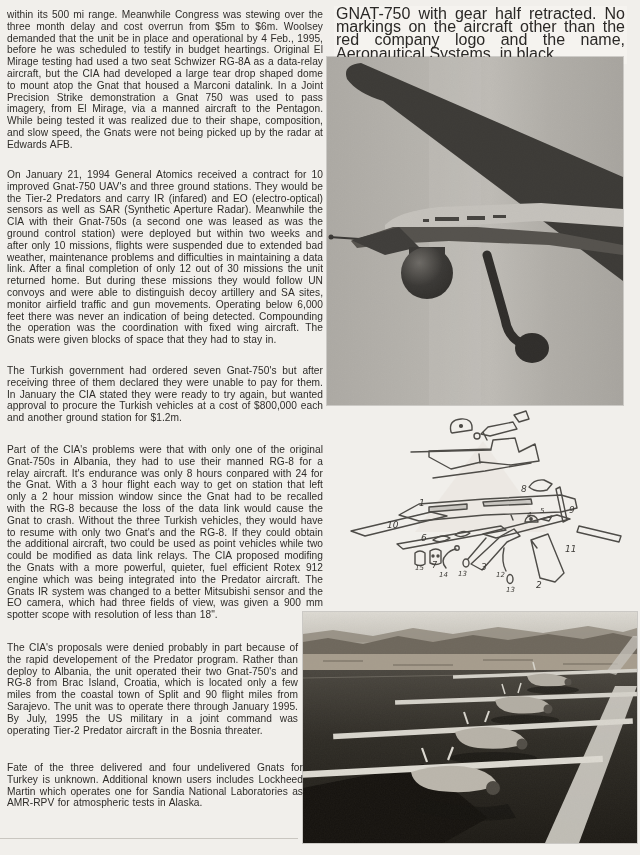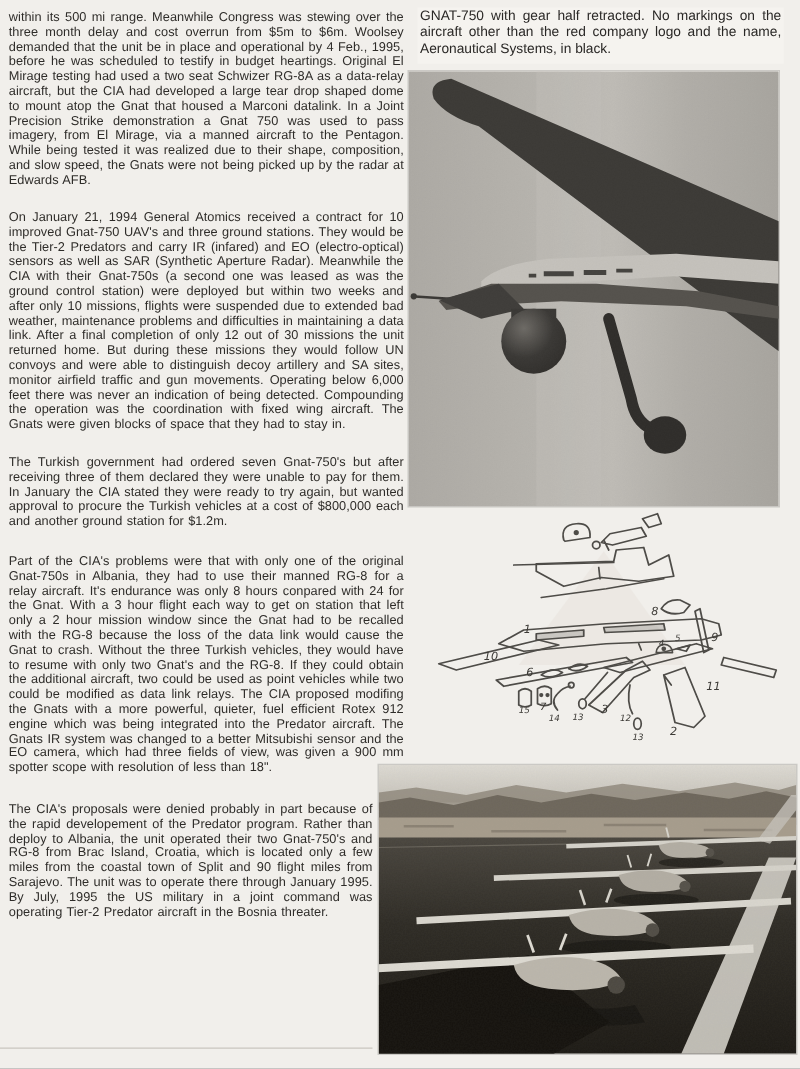--- a/index.html
+++ b/index.html
@@ -13,38 +13,39 @@
     position:absolute;
     text-align:justify;
     font-size:10.2px;
     line-height:11.8px;
     letter-spacing:0.04px;
     word-spacing:0.6px;
     color:#2e2c29;
   }
   .caption{
     position:absolute;left:334px;top:6px;width:289px;
-    font-size:11px;line-height:13.2px;text-align:justify;
+    font-size:16px;line-height:13.2px;text-align:justify;
     color:#2a2826;background:#f5f3ef;padding:1px 2px 4px 2px;
   }
   .photo{position:absolute;box-shadow:0 0 0 1px rgba(90,88,84,.25);}
   .diagram{position:absolute;}
   .scan-line{position:absolute;left:0;top:838px;width:298px;height:1px;background:#c9c6c0;}
   svg text{font-family:"DejaVu Sans", sans-serif;}
 </style>
 </head>
 <body>
 
 <div id="stage">
 
   <div class="para" style="left:7px;top:9px;width:316px;">within its 500 mi range. Meanwhile Congress was stewing over the three month delay and cost overrun from $5m to $6m. Woolsey demanded that the unit be in place and operational by 4 Feb., 1995, before he was scheduled to testify in budget heartings. Original El Mirage testing had used a two seat Schwizer RG-8A as a data-relay aircraft, but the CIA had developed a large tear drop shaped dome to mount atop the Gnat that housed a Marconi datalink. In a Joint Precision Strike demonstration a Gnat 750 was used to pass imagery, from El Mirage, via a manned aircraft to the Pentagon. While being tested it was realized due to their shape, composition, and slow speed, the Gnats were not being picked up by the radar at Edwards AFB.</div>
   <div class="para" style="left:7px;top:169px;width:316px;">On January 21, 1994 General Atomics received a contract for 10 improved Gnat-750 UAV's and three ground stations. They would be the Tier-2 Predators and carry IR (infared) and EO (electro-optical) sensors as well as SAR (Synthetic Aperture Radar). Meanwhile the CIA with their Gnat-750s (a second one was leased as was the ground control station) were deployed but within two weeks and after only 10 missions, flights were suspended due to extended bad weather, maintenance problems and difficulties in maintaining a data link. After a final completion of only 12 out of 30 missions the unit returned home. But during these missions they would follow UN convoys and were able to distinguish decoy artillery and SA sites, monitor airfield traffic and gun movements. Operating below 6,000 feet there was never an indication of being detected. Compounding the operation was the coordination with fixed wing aircraft. The Gnats were given blocks of space that they had to stay in.</div>
   <div class="para" style="left:7px;top:365px;width:316px;">The Turkish government had ordered seven Gnat-750's but after receiving three of them declared they were unable to pay for them. In January the CIA stated they were ready to try again, but wanted approval to procure the Turkish vehicles at a cost of $800,000 each and another ground station for $1.2m.</div>
   <div class="para" style="left:7px;top:444px;width:316px;">Part of the CIA's problems were that with only one of the original Gnat-750s in Albania, they had to use their manned RG-8 for a relay aircraft. It's endurance was only 8 hours conpared with 24 for the Gnat. With a 3 hour flight each way to get on station that left only a 2 hour mission window since the Gnat had to be recalled with the RG-8 because the loss of the data link would cause the Gnat to crash. Without the three Turkish vehicles, they would have to resume with only two Gnat's and the RG-8. If they could obtain the additional aircraft, two could be used as point vehicles while two could be modified as data link relays. The CIA proposed modifing the Gnats with a more powerful, quieter, fuel efficient Rotex 912 engine which was being integrated into the Predator aircraft. The Gnats IR system was changed to a better Mitsubishi sensor and the EO camera, which had three fields of view, was given a 900 mm spotter scope with resolution of less than 18".</div>
   <div class="para" style="left:7px;top:642px;width:291px;">The CIA's proposals were denied probably in part because of the rapid developement of the Predator program. Rather than deploy to Albania, the unit operated their two Gnat-750's and RG-8 from Brac Island, Croatia, which is located only a few miles from the coastal town of Split and 90 flight miles from Sarajevo. The unit was to operate there through January 1995. By July, 1995 the US military in a joint command was operating Tier-2 Predator aircraft in the Bosnia threater.</div>
+  <div class="para" style="left:7px;top:762px;width:296px;">Fate of the three delivered and four undelivered Gnats for Turkey is unknown. Additional known users includes Lockheed Martin which operates one for Sandia National Laboratories as AMR-RPV for atmospheric tests in Alaska.</div>
 
   <div class="scan-line"></div>
 
   <div class="caption">GNAT-750 with gear half retracted. No markings on the aircraft other than the red company logo and the name, Aeronautical Systems, in black.</div>
 
   <div class="photo" style="left:327px;top:57px;width:296px;height:348px;">
     <svg width="296" height="348" viewBox="0 0 296 348">
       <defs>
         <linearGradient id="sky1" x1="0" y1="0" x2="1" y2="0">
           <stop offset="0" stop-color="#aeaba5"></stop>

